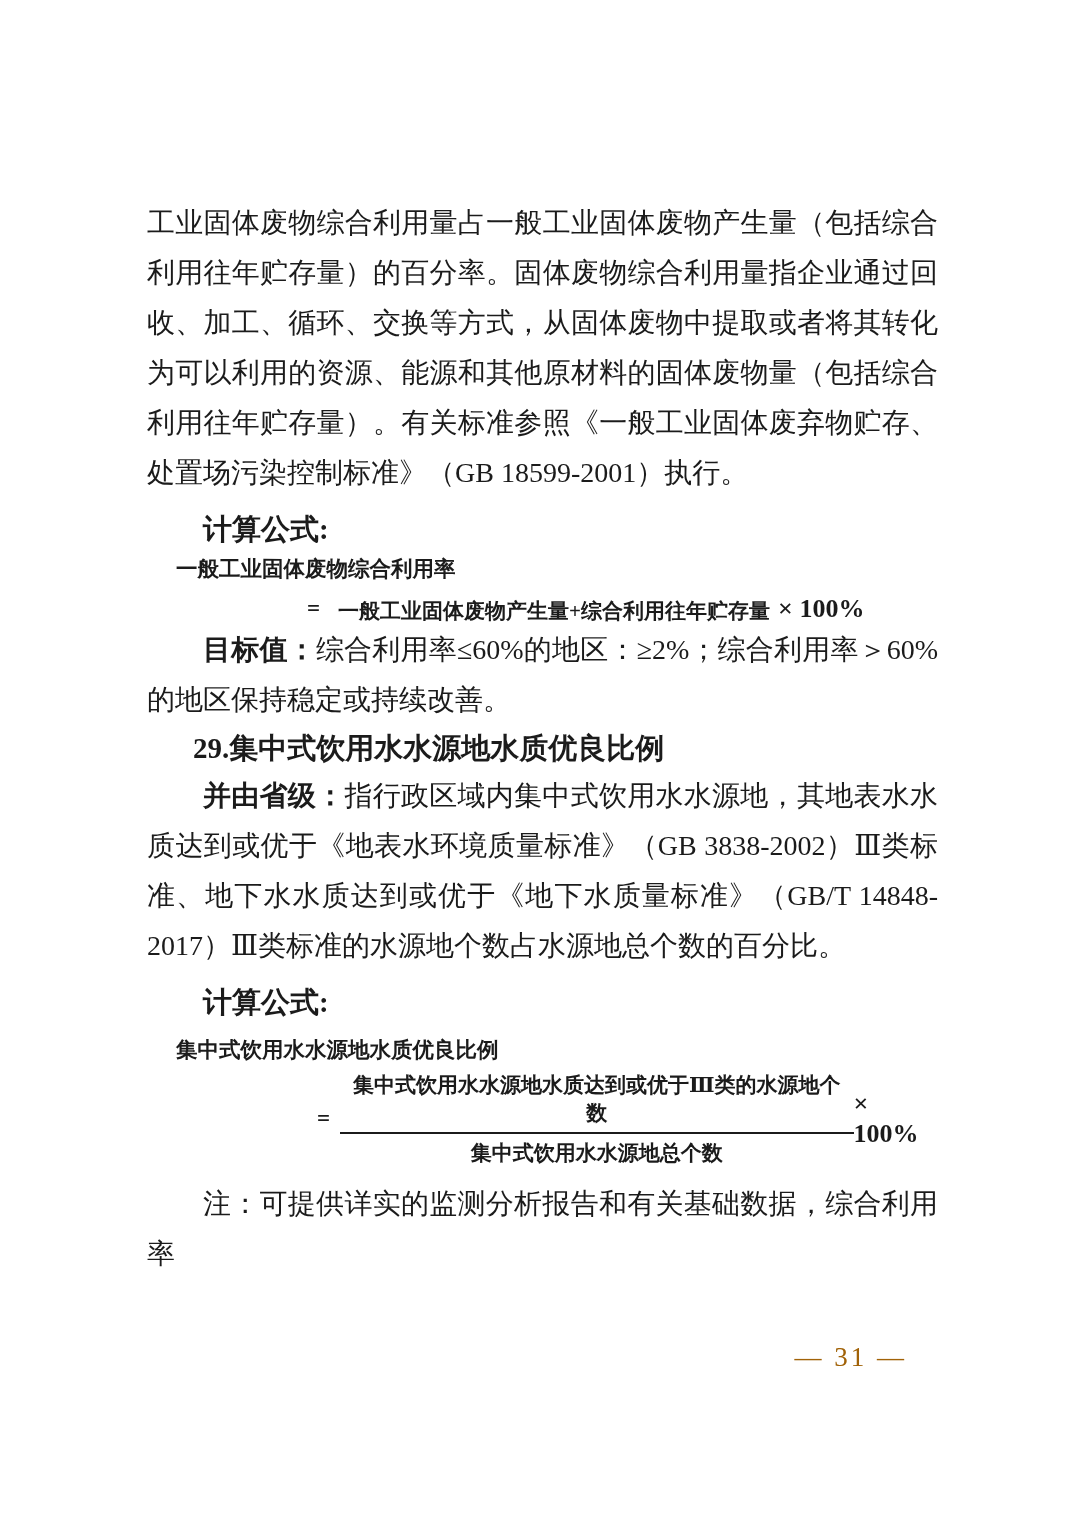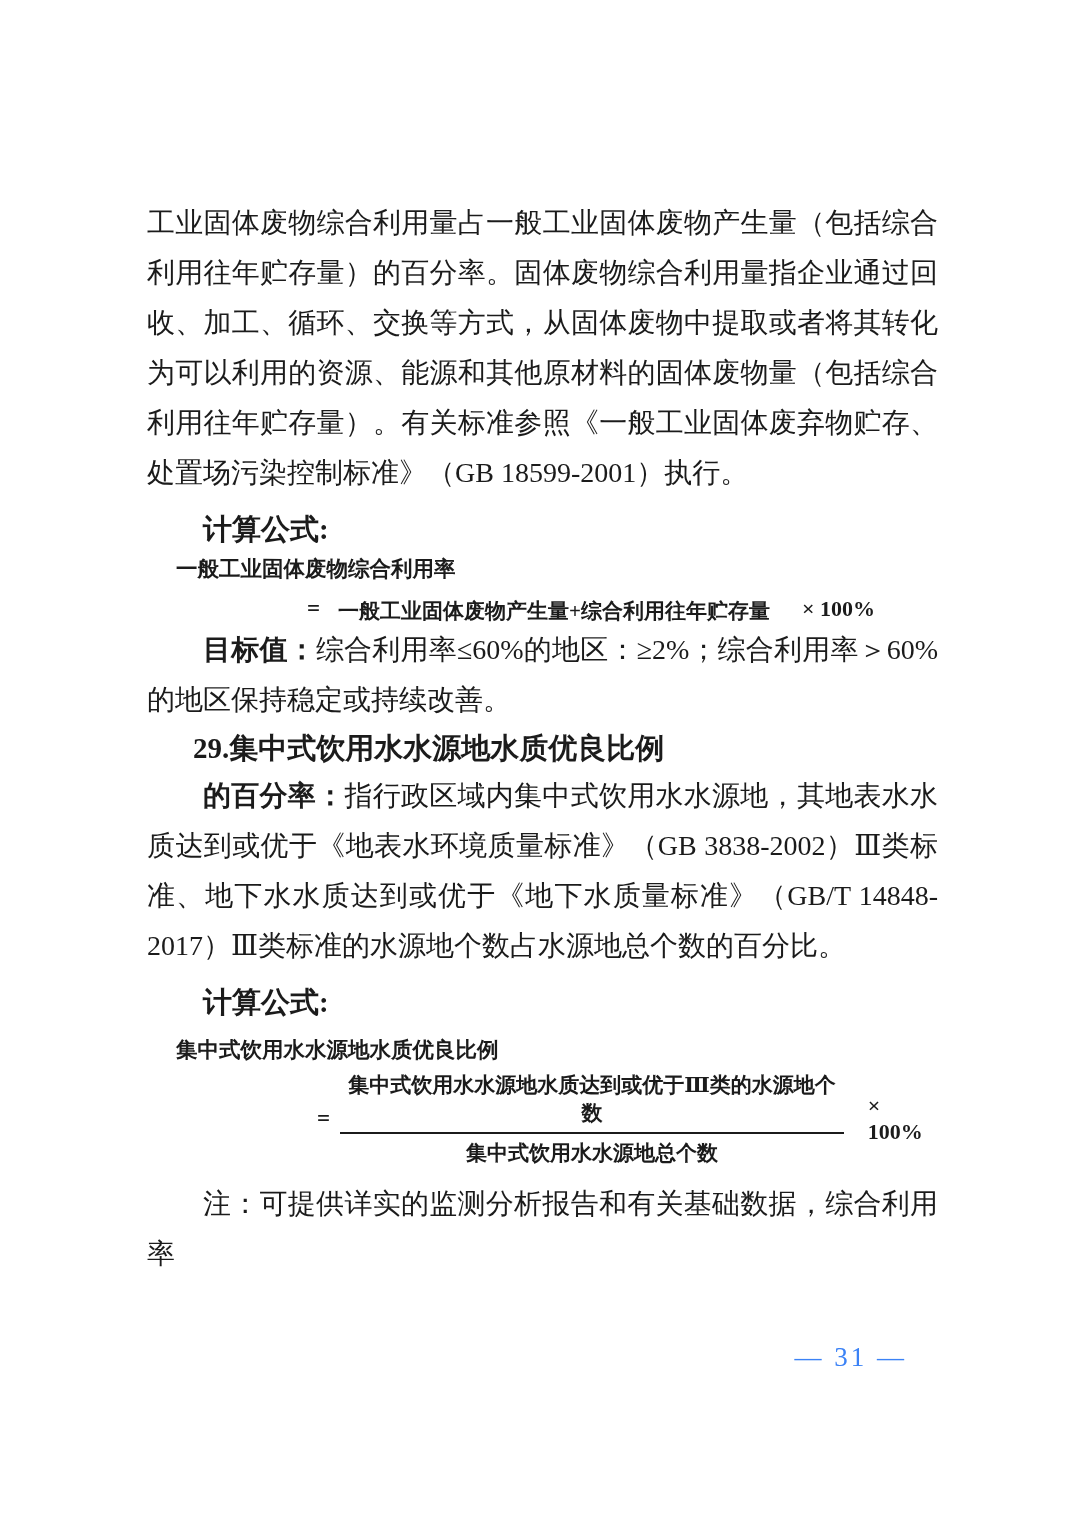--- a/index.html
+++ b/index.html
@@ -49,30 +49,30 @@
   .formula2 { margin: 6px 0 0 170px; }
   .f-eq { font-size: 23px; margin-right: 10px; }
   .frac {
     display: inline-flex;
     flex-direction: column;
     align-items: center;
     text-align: center;
   }
   .frac .num { padding: 0 8px 5px 8px; border-bottom: 2px solid #1b1b1b; }
   .frac .den { padding: 5px 8px 0 8px; }
-  .f-suffix { font-size: 22px; margin-left: 24px; font-weight: bold; }
+  .f-suffix { font-size: 26px; margin-left: 0; font-weight: bold; }
   .p-ds { margin-top: 4px; }
   .p-note { margin-top: 12px; }
   .page-number {
     position: absolute;
     top: 1342px;
     right: 167px;
     font-size: 27px;
     letter-spacing: 3px;
-    color: #3b82f6;
+    color: #a16207;
   }
 </style>
 </head>
 <body>
 
 <div class="page">
 
   <p class="body">工业固体废物综合利用量占一般工业固体废物产生量（包括综合利用往年贮存量）的百分率。固体废物综合利用量指企业通过回收、加工、循环、交换等方式，从固体废物中提取或者将其转化为可以利用的资源、能源和其他原材料的固体废物量（包括综合利用往年贮存量）。有关标准参照《一般工业固体废弃物贮存、处置场污染控制标准》（GB 18599-2001）执行。</p>
 
   <p class="h-bold h-calc1">计算公式:</p>
@@ -88,21 +88,21 @@
   </div>
 
 
   <p class="body indent">
     <span class="label">目标值</span><span class="label">：</span><span>综合利用率≤60%的地区：≥2%；综合利用率＞60%的地区保持稳定或持续改善。</span>
   </p>
 
   <p class="h-bold h29">29.集中式饮用水水源地水质优良比例</p>
 
   <p class="body indent">
-    <span class="label">的百分率</span><span class="label">：</span><span>指行政区域内集中式饮用水水源地，其地表水水质达到或优于《地表水环境质量标准》（GB 3838-2002）Ⅲ类标准、地下水水质达到或优于《地下水质量标准》（GB/T 14848-2017）Ⅲ类标准的水源地个数占水源地总个数的百分比。</span>
+    <span class="label">并由省级</span><span class="label">：</span><span>指行政区域内集中式饮用水水源地，其地表水水质达到或优于《地表水环境质量标准》（GB 3838-2002）Ⅲ类标准、地下水水质达到或优于《地下水质量标准》（GB/T 14848-2017）Ⅲ类标准的水源地个数占水源地总个数的百分比。</span>
   </p>
 
   <p class="h-bold h-calc1">计算公式:</p>
 
   <div class="f-lhs f-lhs2">集中式饮用水水源地水质优良比例</div>
 
   <div class="formula formula2">
     <span class="f-eq">=</span>
     <span class="frac">
       <span class="num">集中式饮用水水源地水质达到或优于Ⅲ类的水源地个数</span>

